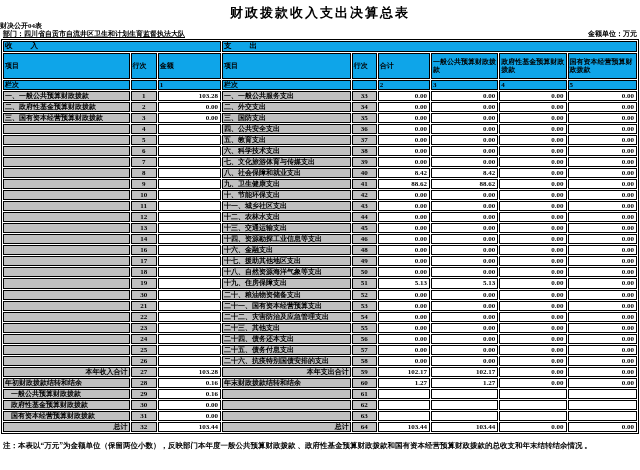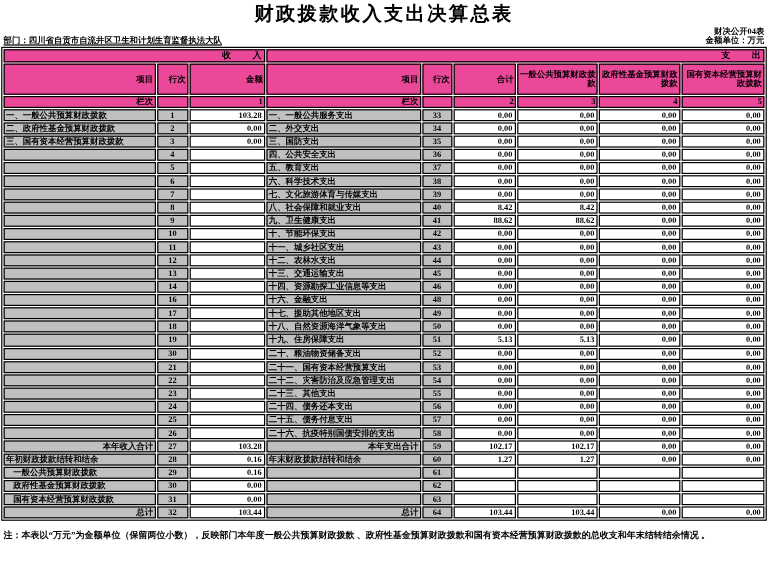--- a/index.html
+++ b/index.html
@@ -6,47 +6,47 @@
   html, body { margin: 0; padding: 0; }
   body {
     width: 640px; height: 470px;
     background: #ffffff;
     font-family: "Liberation Serif", "DejaVu Serif", serif;
     color: #000;
   }
   .page { position: relative; width: 640px; height: 470px; overflow: hidden; }
   .title {
     text-align: center; font-weight: bold;
-    font-size: 16px; line-height: 14px;
+    font-size: 13px; line-height: 14px;
     padding-top: 6px; letter-spacing: 2px;
   }
   .doc-code {
-    text-align: right; font-size: 7px; line-height: 8px;
-    font-weight: bold; margin: 2px 3px 0 0; padding-left: 23px;
+    font-size: 7px; line-height: 8px;
+    font-weight: bold; margin: 2px 3px 0 0;
   }
   .meta-row {
     display: flex; justify-content: space-between; align-items: flex-end;
     font-size: 7px; line-height: 8px; font-weight: bold;
     margin: 0 3px 1px 3px;
     gap: 20px;
   }
   .dept { text-decoration: underline; }
   .unit { }
   table {
     table-layout: fixed;
     border-collapse: separate; border-spacing: 1px;
     margin: 0 1px; width: 638px;
     background: #fff; border: 1px solid #000;
   }
   th, td {
     border: 1px solid #000;
     font-size: 7px; font-weight: bold; line-height: 1.15;
     padding: 0 1px; overflow: hidden;
   }
-  th { background: #ec4899; text-align: right; white-space: normal; }
+  th { background: #0ea5e9; text-align: left; white-space: normal; }
   .band-row th { height: 9px; font-size: 7.5px; letter-spacing: 1px; }
   .header-row th { height: 26px; }
   .colnum-row th { height: 7.5px; }
   td { height: 7.4px; white-space: nowrap; }
   td.label-cell { background: #c0c0c0; text-align: left; }
   td.line-cell { background: #c0c0c0; text-align: center; }
   td.num-cell { background: #ffffff; text-align: right; padding-right: 2px; }
   td.center-bold { text-align: right; }
   td.indent { padding-left: 7px; }
   .note {

